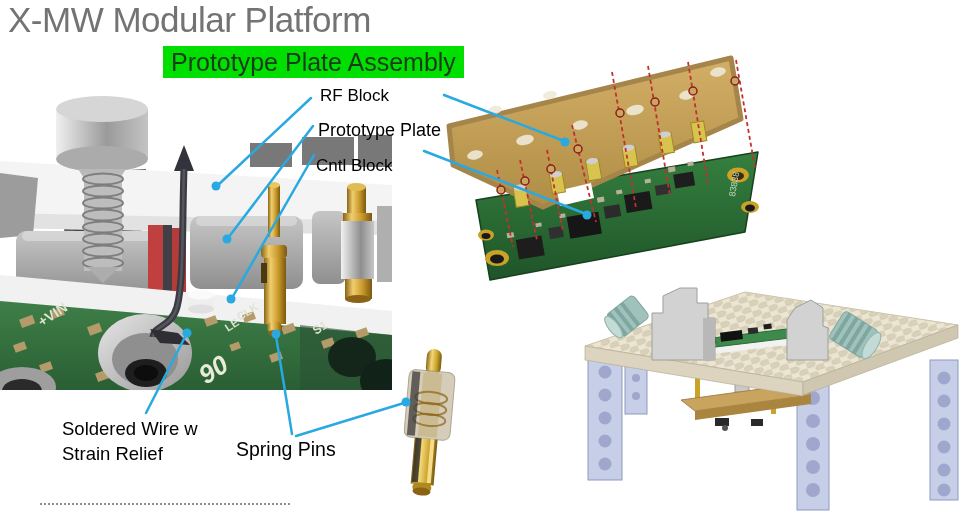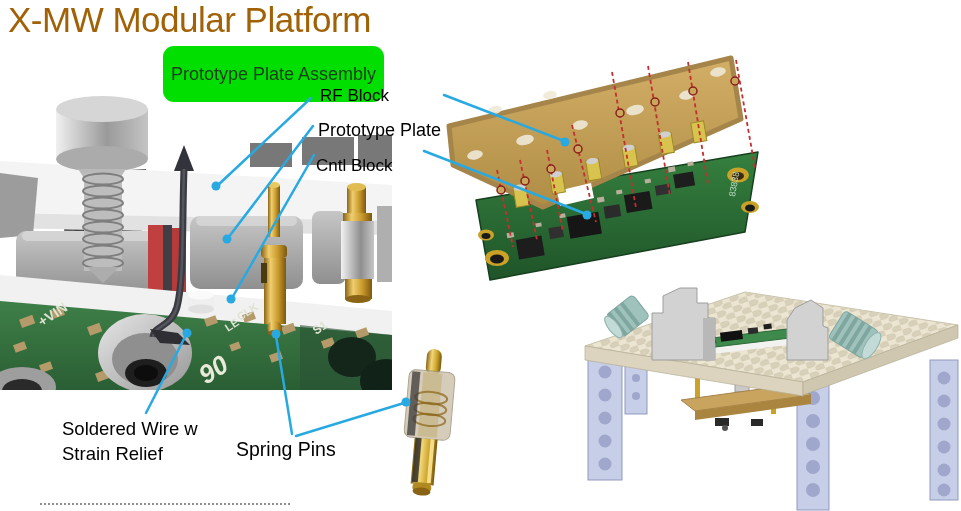--- a/index.html
+++ b/index.html
@@ -1,21 +1,21 @@
 <!DOCTYPE html>
 <html><head>
 <meta charset="utf-8">
 <style>
   html,body{margin:0;padding:0;background:#fff;}
   .slide{position:relative;width:961px;height:511px;background:#ffffff;overflow:hidden;
          font-family:"Liberation Sans",sans-serif;}
-  .title{position:absolute;left:8px;top:0px;font-size:35px;color:#a16207;font-weight:400;
+  .title{position:absolute;left:8px;top:0px;font-size:35px;color:#737373;font-weight:400;
          letter-spacing:-0.5px;white-space:nowrap;}
   .subtitle{position:absolute;left:163px;top:46px;height:32px;line-height:32px;
-            background:#00df00;color:#1c3a1c;font-size:18px;padding:12px 8px;white-space:nowrap;border-radius:11px;}
+            background:#00df00;color:#1c3a1c;font-size:25px;padding:0 8px;white-space:nowrap;}
   .label{position:absolute;color:#000000;white-space:nowrap;}
   .lbl-rf{left:320px;top:86px;font-size:17px;}
   .lbl-proto{left:318px;top:120px;font-size:18px;}
   .lbl-cntl{left:316px;top:156px;font-size:17px;}
   .lbl-wire{left:62px;top:416px;font-size:18.5px;line-height:25px;}
   .lbl-spring{left:236px;top:438px;font-size:19.5px;}
   svg{position:absolute;display:block;}
   #overlay{pointer-events:none;}
   .divider{position:absolute;left:40px;top:503px;width:250px;height:0;
            border-top:2px dotted #8f8f8f;}

